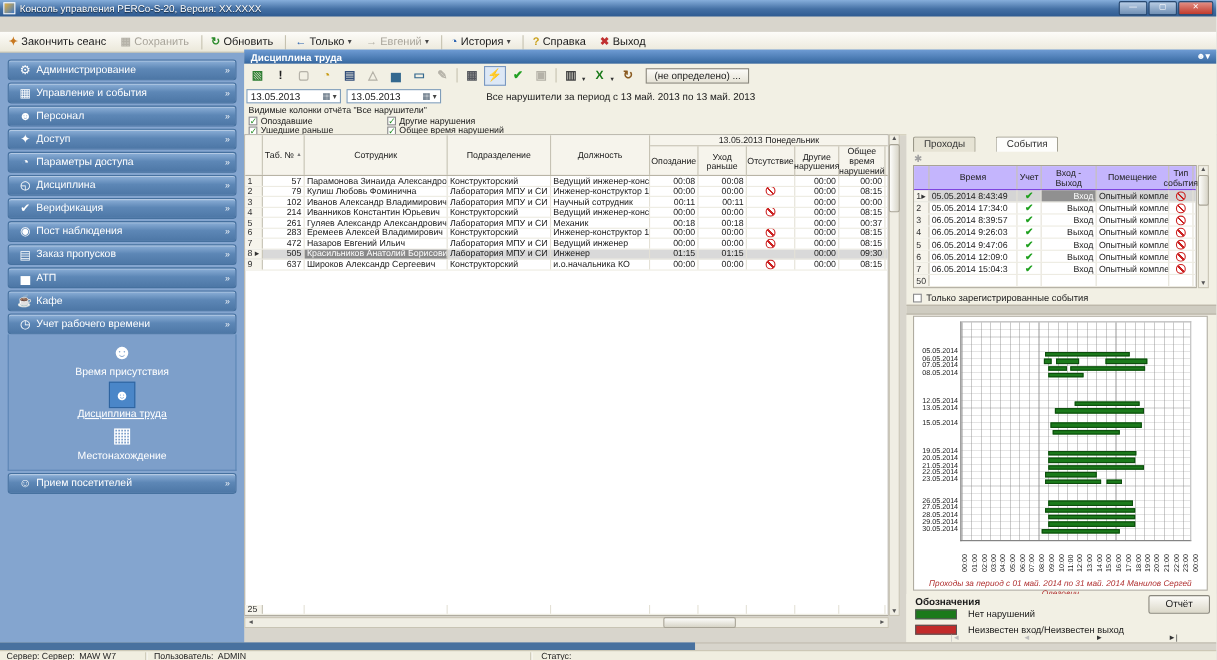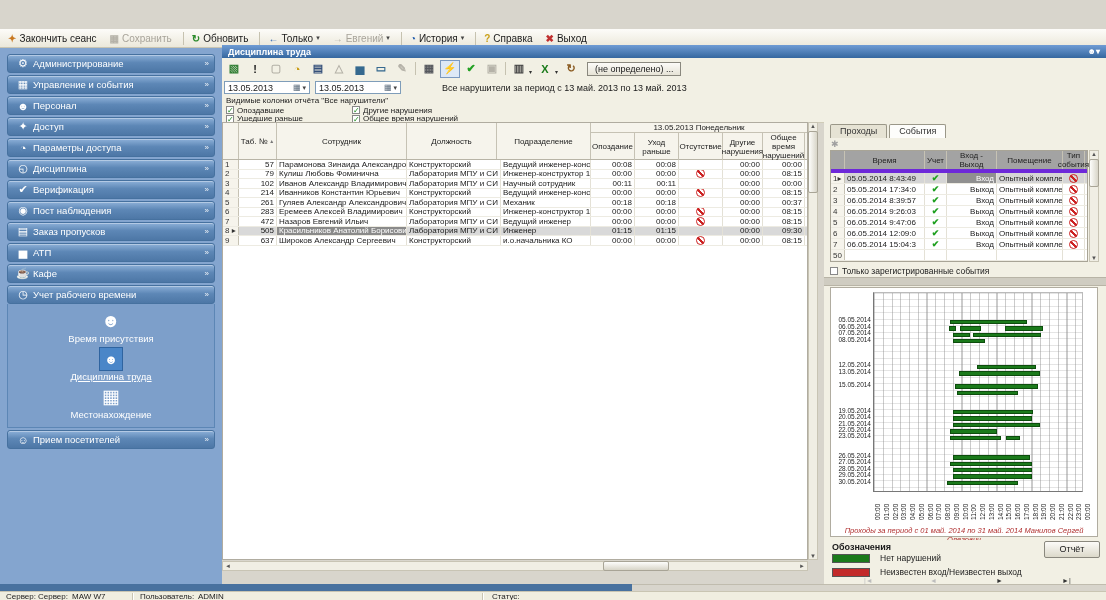--- a/index.html
+++ b/index.html
@@ -95,28 +95,28 @@
   .greencheck{color:#1fa01f;font-size:9px;font-weight:bold}
   
   .vscroll{width:10px;background:#f0eee4;border:1px solid #c8c4b4;box-sizing:border-box;display:flex;
            flex-direction:column;align-items:center;font-size:6px;color:#555}
   .vthumb{width:8px;background:linear-gradient(90deg,#fdfdfb,#d8d5c8);border:1px solid #a8a496;border-radius:2px}
   .hscroll{height:10px;background:#f0eee4;border:1px solid #c8c4b4;box-sizing:border-box;display:flex;
            align-items:center;font-size:6px;color:#555;position:absolute}
   .hthumb{height:8px;background:linear-gradient(#fdfdfb,#d8d5c8);border:1px solid #a8a496;border-radius:2px;position:absolute}
   
   #righttop{left:824px;top:120px;width:282px;height:464px;background:#f2f0e4}
-  .tabs{left:830px;top:124px;height:14px;display:flex;gap:2px;font-size:9px}
+  .tabs{left:830px;top:124px;height:14px;display:flex;gap:18px;font-size:9px}
   .tab{padding:1px 9px;border:1px solid #9a9788;border-bottom:none;border-radius:2px 2px 0 0;
        background:#e6e3d4;color:#333}
   .tab.active{background:#fdfdfb}
   #groupicon{left:831px;top:139px;font-size:9px;color:#a0a0a0}
   #eventstable{left:830px;top:150px;width:258px;height:112px;background:#fff;border:1px solid #a8a496;
                box-sizing:border-box;display:flex;flex-direction:column;font-size:8px}
-  #ehead{display:flex;height:24px;background:#a3a3a3;border-bottom:4px solid #6d28d9}
+  #ehead{display:flex;height:24px;background:#c4b5fd;border-bottom:1px solid #6d28d9}
   .etr{display:flex;height:11px;align-items:center;border-bottom:1px solid #edebe2;box-sizing:border-box}
   .etr.sel{background:#d5d5d5}
   .etr.sel .dircell{background:#909090;color:#fff}
   .e0{width:14px}.e1{width:80px}.e2{width:22px}.e3{width:50px}.e4{width:66px}.e5{width:22px}
   #evcheckrow{left:830px;top:266px;display:flex;align-items:center;gap:4px;font-size:8.5px}
   #splitter{left:824px;top:277px;width:282px;height:7px;background:#cfccc1;border-top:1px solid #b8b4a6;border-bottom:1px solid #b8b4a6}
   
   #chartbox{left:830px;top:287px;width:268px;height:250px;background:#fff;border:1px solid #b0aca0;box-sizing:border-box}
   #plot{position:absolute;left:42px;top:4px;width:210px;height:200px;border:1px solid #777;
         border-right:1px solid #bbb;border-top:1px solid #bbb;box-sizing:border-box;
@@ -140,20 +140,29 @@
   #bluestrip2{left:632px;top:584px;width:474px;height:7px;background:#d8d5cc;border-top:1px solid #c0bcae}
   #statusbar{left:0;top:591px;width:1106px;height:9px;background:#f0eee0;border-top:1px solid #c9c5b2;font-size:8px;color:#222}
   .stseg{position:absolute;top:0;white-space:nowrap}
   .stline{position:absolute;top:1px;width:1px;height:7px;background:#c9c5b2;box-shadow:1px 0 0 #fff}
 </style>
 </head>
 <body>
 
 <div id="screen">
 
+  <div class="abs" id="titlebar">
+    <span id="appicon"></span>
+    <span id="title-text">Консоль управления PERCo-S-20, Версия: XX.XXXX</span>
+    <span id="winbtns">
+      <span class="winbtn">—</span>
+      <span class="winbtn">▢</span>
+      <span class="winbtn close">✕</span>
+    </span>
+  </div>
 
   <div class="abs" id="apptoolbar">
       <div class="tbtn">
         <span class="ticon" style="color: rgb(200, 120, 32);">✦</span>
         <span class="tlabel">Закончить сеанс</span>
       </div>
       <div class="tbtn disabled">
         <span class="ticon">▦</span>
         <span class="tlabel">Сохранить</span>
       </div>
@@ -343,22 +352,22 @@
           </div>
         </div>
     </div>
   </div>
 
   <div class="abs" id="maintable">
     <div id="thead">
         <div class="th c0"></div>
         <div class="th c1">Таб. №<span class="sorticon">▲</span></div>
         <div class="th c2">Сотрудник</div>
+        <div class="th c3">Подразделение</div>
         <div class="th c4">Должность</div>
-        <div class="th c3">Подразделение</div>
         <div class="th-right">
           <div class="th-group">13.05.2013 Понедельник</div>
           <div class="th-subrow">
             <div class="th c5">Опоздание</div>
             <div class="th c6">Уход раньше</div>
             <div class="th c7">Отсутствие</div>
             <div class="th c8">Другие нарушения</div>
             <div class="th c9">Общее время нарушений</div>
           </div>
         </div>
@@ -476,20 +485,32 @@
           <div class="td c4">и.о.начальника КО</div>
           <div class="td tright c5">00:00</div>
           <div class="td tright c6">00:00</div>
           <div class="td tcenter c7">
             <span class="nosign"></span>
           </div>
           <div class="td tright c8">00:00</div>
           <div class="td tright c9">08:15</div>
         </div>
         <div class="spacer"></div>
+        <div class="tr">
+          <div class="td tnum c0">25</div>
+          <div class="td c1"></div>
+          <div class="td c2"></div>
+          <div class="td c3"></div>
+          <div class="td c4"></div>
+          <div class="td c5"></div>
+          <div class="td c6"></div>
+          <div class="td c7"></div>
+          <div class="td c8"></div>
+          <div class="td c9"></div>
+        </div>
       </div>
   </div>
 
   <div class="abs vscroll" id="mainvscroll" style="left:808px;top:122px;height:438px">
     <span>▲</span>
     <span class="vthumb" style="height:60px;margin-top:2px"></span>
     <span style="margin-top:auto">▼</span>
   </div>
 
   <div class="abs hscroll" style="left:222px;top:561px;width:586px">

